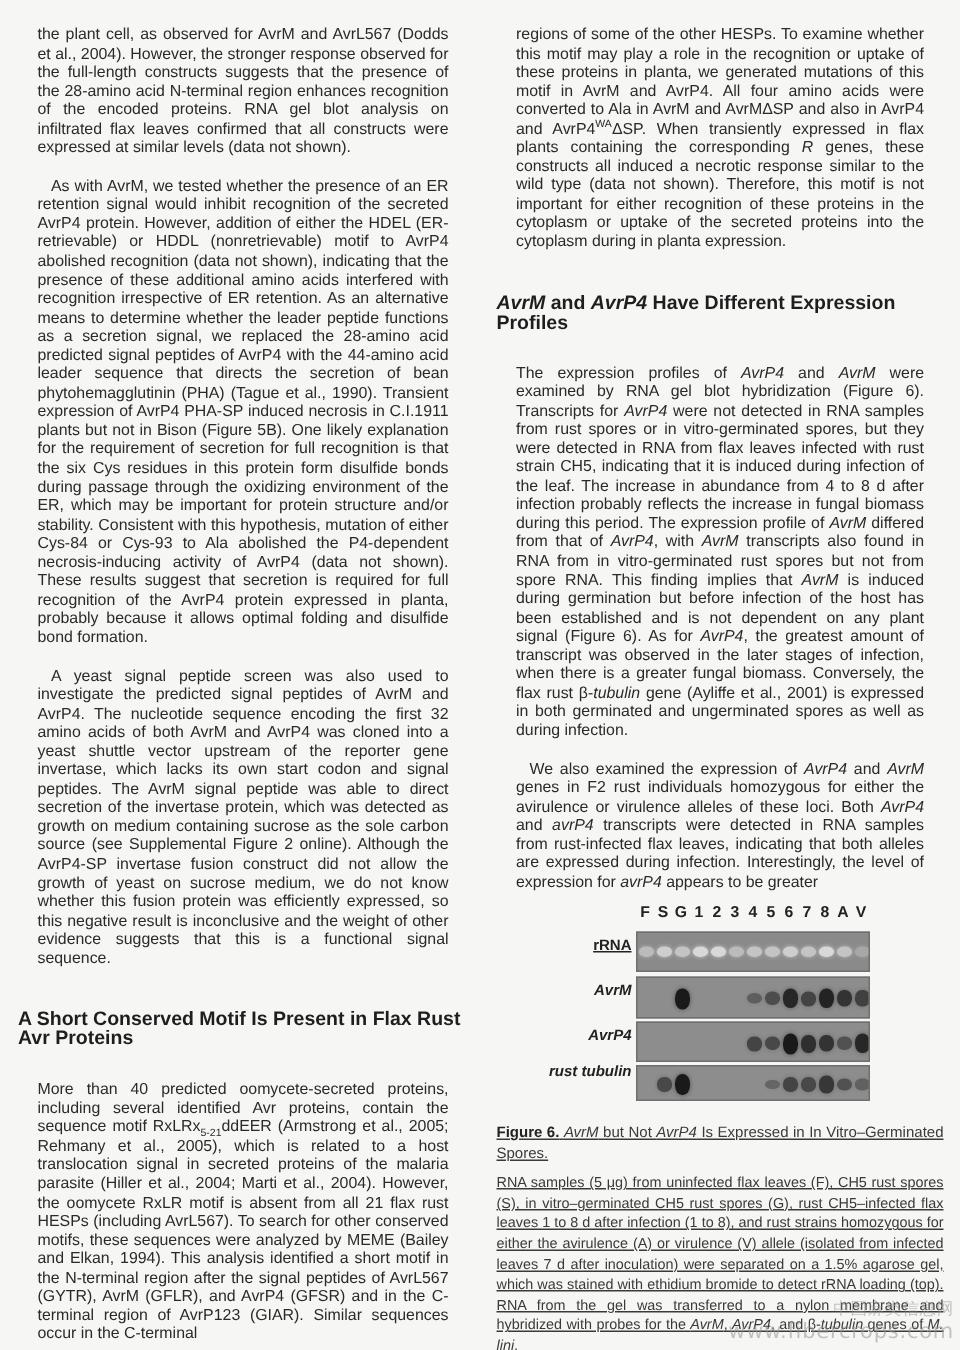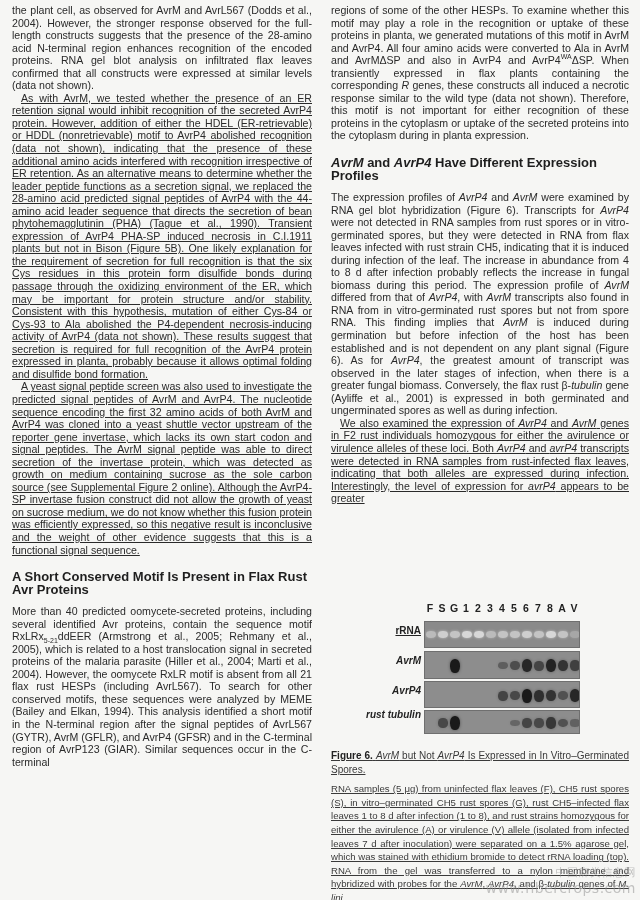--- a/index.html
+++ b/index.html
@@ -10,22 +10,22 @@
     color: #2a2a2a;
     position: relative;
   }
   .col {
     position: absolute; top: 4px; width: 300px;
     font-size: 10.6px; line-height: 12.55px;
     text-align: justify; hyphens: manual;
   }
   .col.left { left: 12px; }
   .col.right { left: 331px; width: 298px; }
-  .col p { margin: 0; }
-  .col p.indent { text-indent: 9px; text-decoration: underline; }
+  .col p { margin: 13px; }
+  .col p.indent { text-indent: 9px; }
   .col h3 {
     font-size: 13px; font-weight: bold; margin: 0; line-height: 13px;
     text-align: left; color: #1e1e1e;
   }
   .gap-m { height: 14px; }
   .gap-h { height: 9px; }
   i { font-style: italic; }
   sub, sup { font-size: 7px; line-height: 0; }
   
   .figure { position: absolute; left: 331px; top: 596px; width: 298px; }

